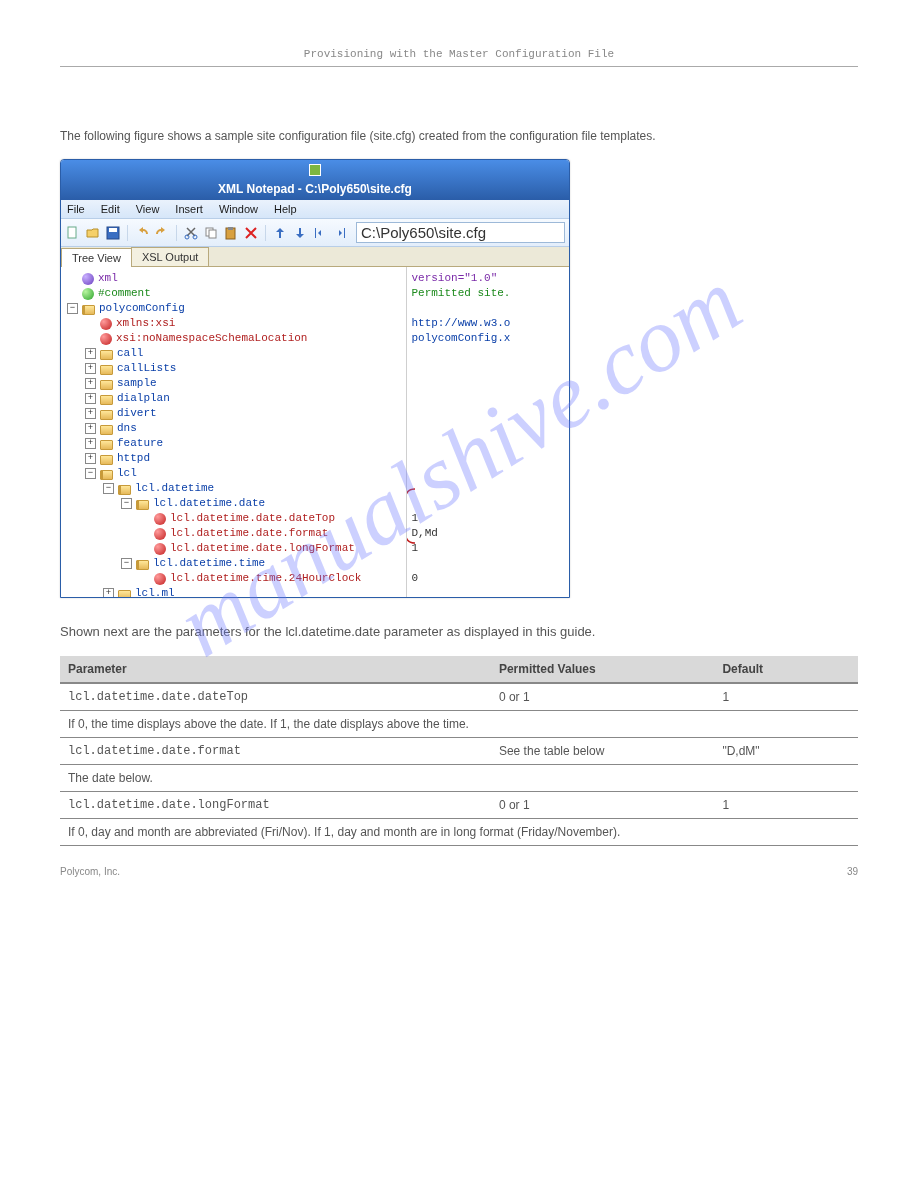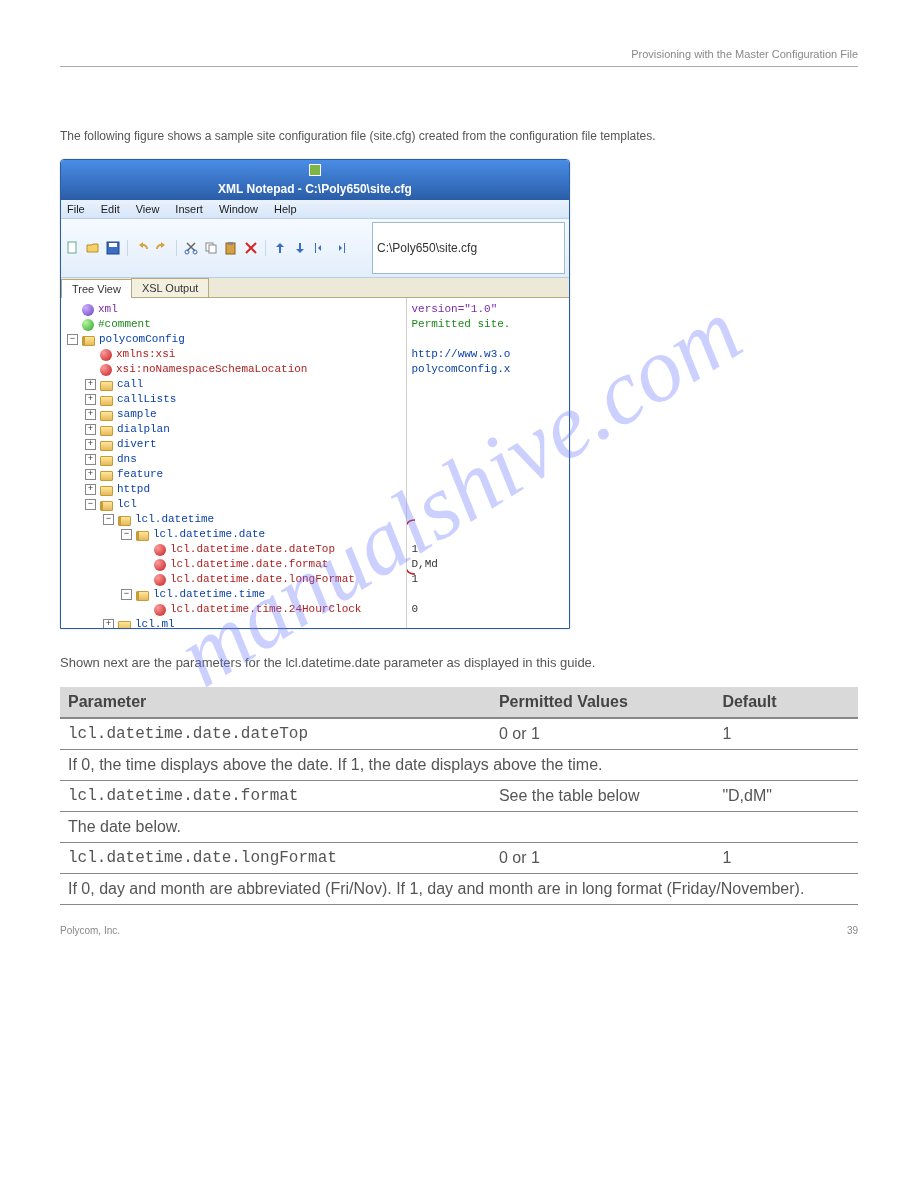--- a/index.html
+++ b/index.html
@@ -1,32 +1,32 @@
 <!DOCTYPE html>
 <html><head>
 <meta charset="utf-8">
 <style>
   * { box-sizing: border-box; margin: 0; padding: 0; }
   body { background: #fff; font-family: Arial, Helvetica, sans-serif; width: 918px; margin: 0 auto; color: #333; }
   .page { padding: 48px 60px 60px 60px; position: relative; }
   .header-line { border-top: 1.5px solid #aaa; margin-bottom: 8px; }
-  .running-head { font-size: 11px; color: #888; display:flex; justify-content:flex-end; margin-bottom:6px; }
+  .running-head { font-size: 11px; color: #888; display:flex; justify-content:center; margin-bottom:6px;font-family:Liberation Mono, monospace; }
   .section-intro { font-size: 12px; color: #555; margin: 60px 0 14px 0; line-height: 1.5; }
   .watermark { position: absolute; left: 50%; top: 50%; transform: translate(-50%, -55%) rotate(-32deg); font-size: 92px; font-style: italic; font-family: Georgia, serif; color: rgba(110,120,255,0.35); pointer-events: none; white-space: nowrap; font-weight: 400; z-index: 50; }
   
   .app-window { width: 510px; border: 1px solid #2a5da8; border-radius: 4px 4px 0 0; overflow: hidden; box-shadow: 0 0 2px rgba(0,0,0,.2); font-family: Tahoma, Arial, sans-serif; font-size: 11px; position: relative; z-index: 10; background:#fff; }
   .titlebar { background: linear-gradient(#4a8de6,#2a5da8); color: #fff; padding: 4px 8px; font-weight: bold; font-size: 12px; display:flex; align-items:center; gap:6px;flex-direction:column;}
   .titlebar .icon-sq { width:12px; height:12px; background:#7db642; border:1px solid #fff; }
   .menubar { background: linear-gradient(#eaf2fc,#d6e6f9); padding: 3px 6px; display:flex; gap:16px; color:#1a1a1a; border-bottom:1px solid #b8cee8;}
   .menubar span { cursor:default; }
   .toolbar { background: linear-gradient(#f6faff,#e3eefb); padding: 3px 4px; display:flex; align-items:center; gap:4px; border-bottom:1px solid #b8cee8;}
   .tb-btn { width:16px; height:16px; display:inline-flex; align-items:center; justify-content:center; border:1px solid transparent; border-radius:2px; }
   .tb-btn svg { width:14px; height:14px; }
   .tb-sep { width:1px; height:16px; background:#c7d7ea; margin:0 2px;}
-  .pathbox { flex:1; background:#fff; border:1px solid #9db9d8; padding:18px 4px; font-size:12px; color:#333; margin-left:20px;}
+  .pathbox { flex:1; background:#fff; border:1px solid #9db9d8; padding:1px 4px; font-size:15px; color:#333; margin-left:4px;}
   .tabstrip { background:#ece9d8; border-bottom:1px solid #b8a97c; display:flex; }
   .tab { padding:3px 10px; font-size:11px; border:1px solid #b8a97c; border-bottom:none; margin-right:-1px; background:#f3f0e0; }
   .tab.active { background:#fff; position:relative; top:1px; }
   .panes { display:flex; background:#fff; height: 330px; }
   .tree-pane { width: 68%; overflow:hidden; padding:4px 2px 4px 6px; font-family: 'Courier New', monospace; font-size:11px; color:#333; line-height:15px; }
   .value-pane { width: 32%; border-left:1px solid #cfcfcf; padding:4px 4px; font-family:'Courier New', monospace; font-size:11px; line-height:15px; overflow:hidden; position:relative;}
   .tree-row { display:flex; align-items:center; white-space:nowrap; }
   .indent { display:inline-block; }
   .expander { width:11px; height:11px; border:1px solid #888; display:inline-flex; align-items:center; justify-content:center; font-size:9px; line-height:1; margin-right:4px; background:#fff; color:#333; cursor:pointer;}
   .no-expander { width:11px; height:11px; display:inline-block; margin-right:4px;}
@@ -39,21 +39,21 @@
   .label-purple { color:#7a2aa8; }
   .label-green  { color:#1d8a1d; }
   .label-red    { color:#b02020; }
   .label-blue   { color:#0a3fa8; }
   .val-purple { color:#7a2aa8; }
   .val-green  { color:#1d8a1d; }
   .val-blue   { color:#0a3fa8; }
   .bracket-svg { position:absolute; left:-6px; top: 220px; }
   
   .after-text { font-size: 13px; color: #555; margin: 24px 0 14px 0; line-height: 1.5; }
-  table.param { width: 100%; border-collapse: collapse; font-size: 16px; }
+  table.param { width: 100%; border-collapse: collapse; font-size: 12px; }
   table.param th { background: #d9d9d9; color:#444; text-align:left; padding:6px 8px; font-weight:bold; border-bottom:2px solid #888;}
   table.param td { padding:6px 8px; border-bottom:1px solid #888; color:#555; vertical-align:top;}
   .foot { font-size:10px; color:#888; margin-top:20px;}
 </style>
 </head>
 <body>
 
 <div class="page">
   <div class="running-head">
     <span>Provisioning with the Master Configuration File</span>

